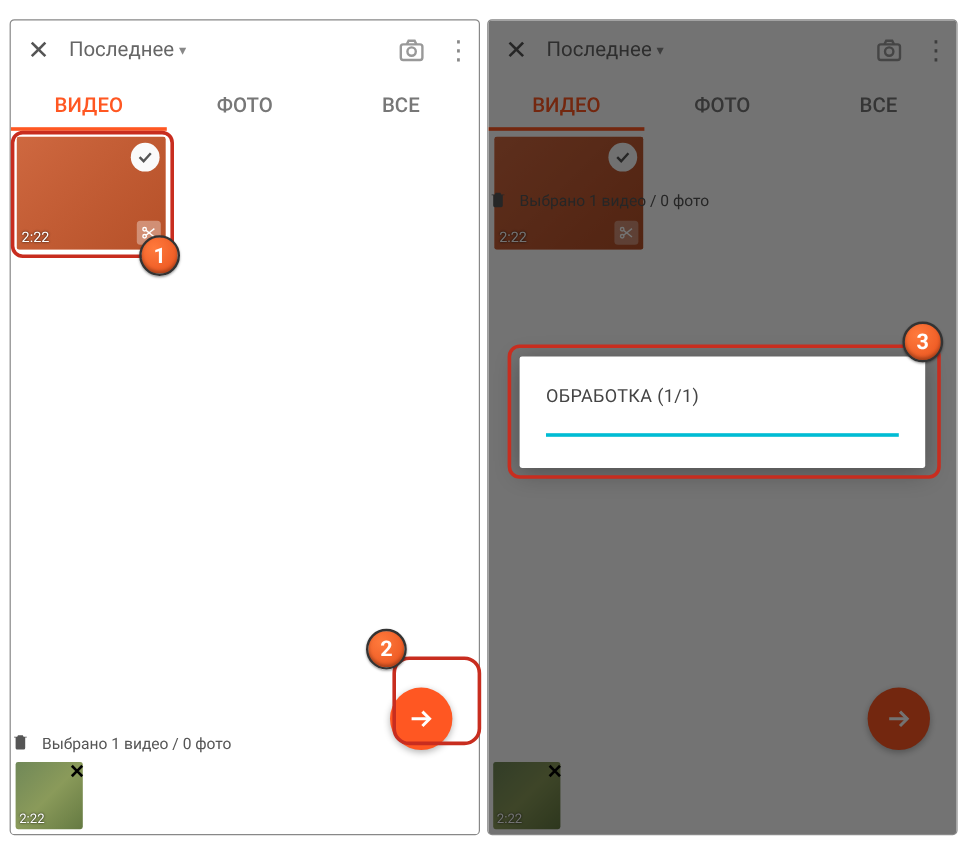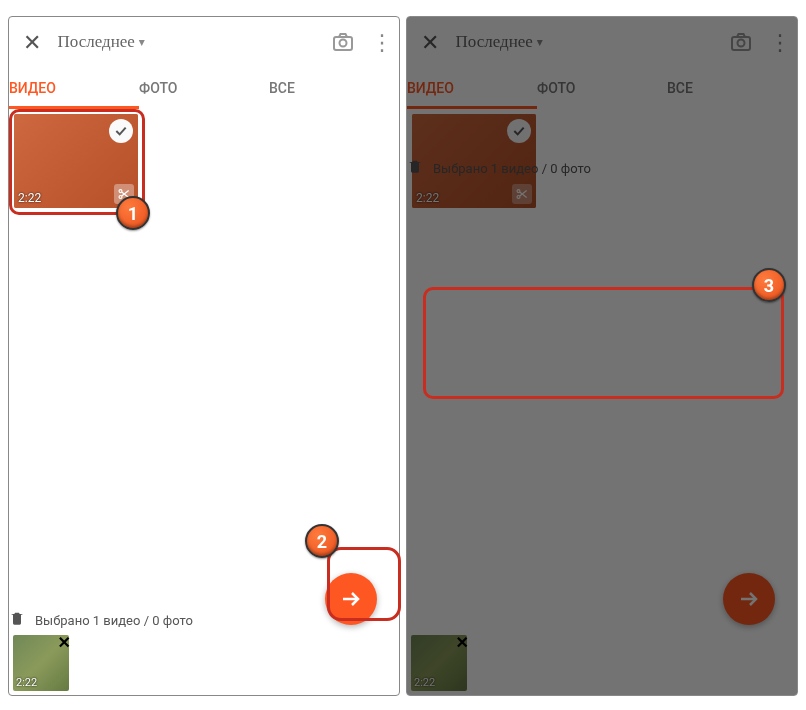--- a/index.html
+++ b/index.html
@@ -22,32 +22,33 @@
     .frame-left { left: 8px; top: 16px; }
     .frame-right { left: 406px; top: 16px; }
     .topbar {
       height: 50px;
       display: flex;
       align-items: center;
       padding: 0 14px;
       gap: 16px;
     }
     .close-btn { font-size: 22px; color: #555; cursor: pointer; }
-    .dropdown { font-size: 17px; color: #666; display: flex; align-items: center; gap: 4px; flex: 1; font-family: Liberation Serif, serif; }
+    .dropdown { font-size: 17px; color: #666; display: flex; align-items: center; gap: 4px; flex: 1; }
     .dropdown::after { content: "▾"; font-size: 12px; color: #888; }
     .camera-btn { width: 24px; height: 24px; color: #888; }
     .more-btn { font-size: 22px; color: #888; width: 14px; text-align: center; }
     .tabs {
       display: flex;
       height: 42px;
     }
     .tab {
       flex: 1;
+      text-align: center;
       line-height: 42px;
-      font-size: 14px;
+      font-size: 17px;
       color: #777;
       font-weight: 500;
     }
     .tab.active { color: #ff5722; border-bottom: 3px solid #ff5722; }
     .gallery {
       padding: 5px;
     }
     .thumb {
       width: 124px;
       height: 94px;
@@ -318,20 +319,24 @@
         <polyline points="13 6 19 12 13 18"></polyline>
       </svg>
   </div>
   <div class="mini-row" style="position:absolute;">
     <div class="mini">
       <span class="mini-close">✕</span>
       <span class="mini-dur">2:22</span>
     </div>
   </div>
   <div class="dimmer"></div>
+  <div class="dialog">
+    <div class="dialog-title">ОБРАБОТКА (1/1)</div>
+    <div class="progress"></div>
+  </div>
 </div>
 
 <div class="hl hl1"></div>
 <div class="hl hl2"></div>
 <div class="hl hl3"></div>
 <div class="badge b1">1</div>
 <div class="badge b2">2</div>
 <div class="badge b3">3</div>
 
 </body></html>

